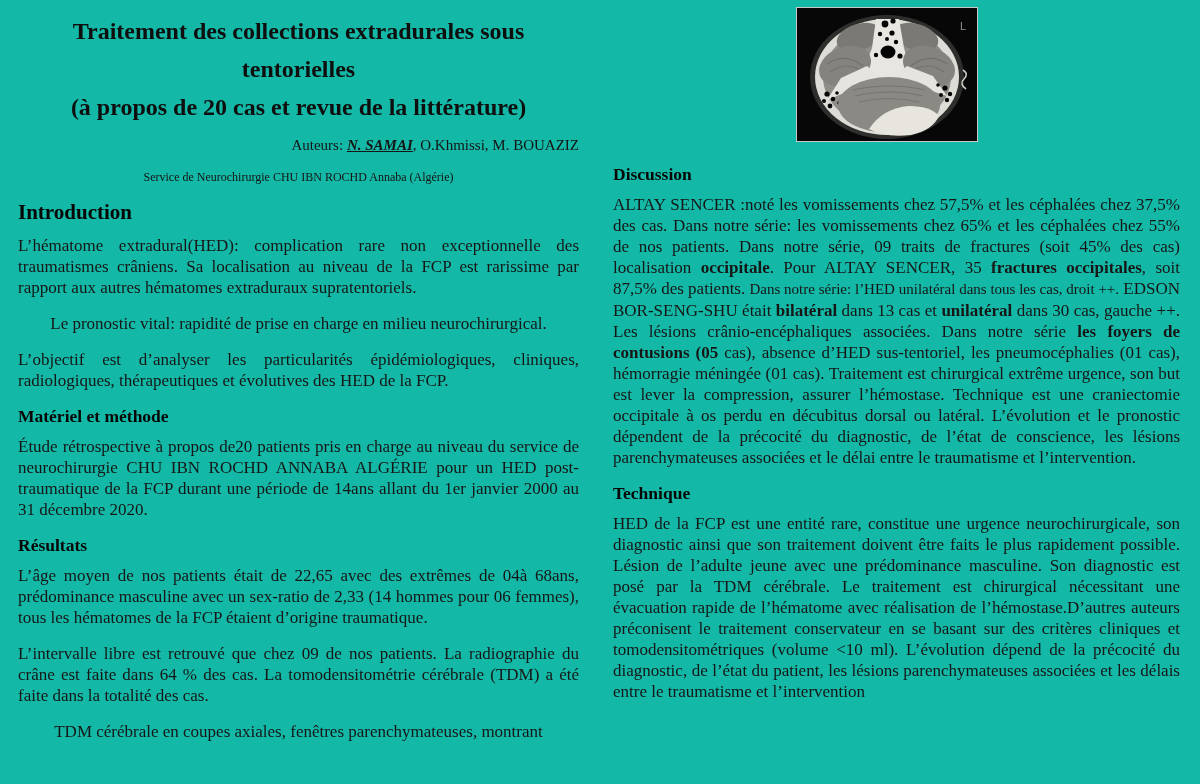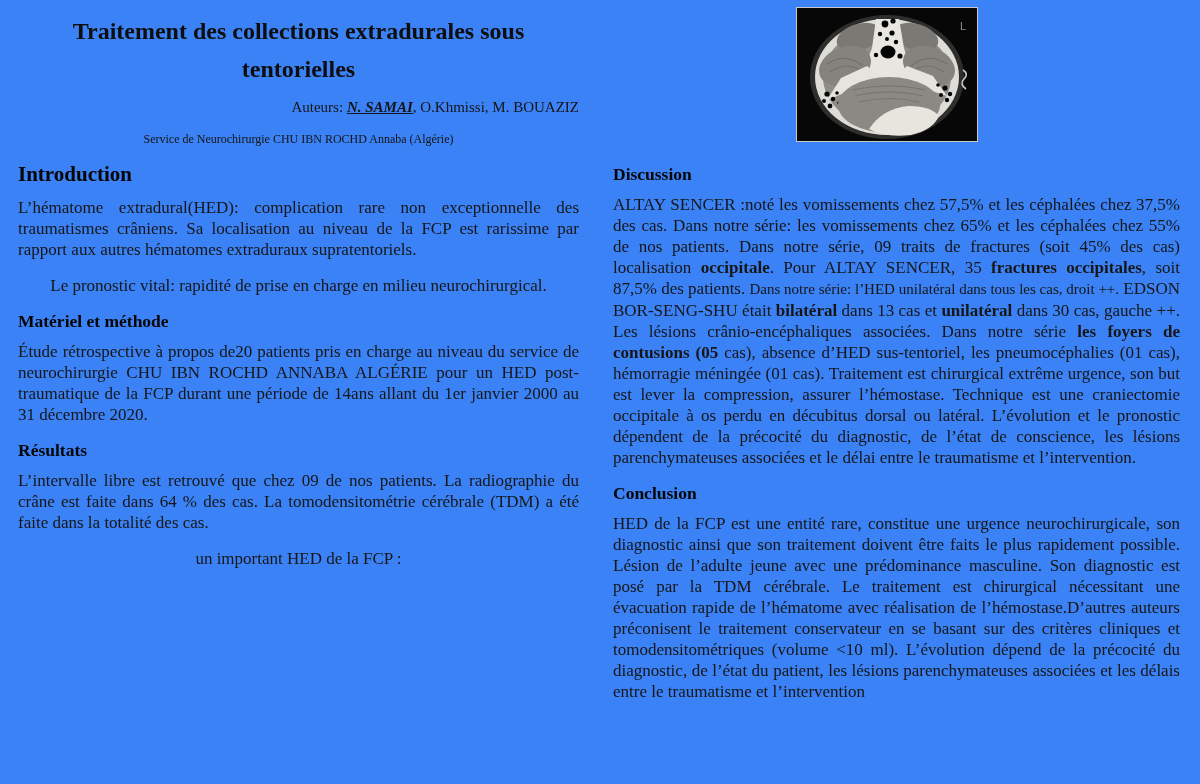--- a/index.html
+++ b/index.html
@@ -1,17 +1,17 @@
 <!DOCTYPE html>
 <html><head>
 <meta charset="utf-8">
 <style>
   html,body { margin:0; padding:0; background:#ffffff; }
   .page {
-    position:relative; width:1200px; height:784px; background:#3b82f6;
+    position:relative; width:1200px; height:784px; background:#14b8a6;
     font-family:"Liberation Serif","DejaVu Serif",serif; color:#161616;
     overflow:hidden;
   }
   .col-left  { position:absolute; left:18px;  top:6px; width:561px; }
   .col-right { position:absolute; left:613px; top:0;   width:567px; }
 
   .title { font-size:24px; font-weight:bold; text-align:center;
            line-height:38px; margin:6px 0 0 0; color:#0e0e0e; }
   .authors { text-align:right; font-size:15px; margin:11px 0 0 0; color:#141414; }
   .author-main { font-weight:bold; font-style:italic; text-decoration:underline; }
@@ -33,36 +33,39 @@
 </style>
 </head>
 <body>
 
 <div class="page">
 
   <div class="col-left">
     <div class="title">
       <div>Traitement des collections extradurales sous</div>
       <div>tentorielles</div>
+      <div>(à propos de 20 cas et revue de la littérature)</div>
     </div>
 
     <p class="authors"><span>Auteurs: </span><span class="author-main">N. SAMAI</span><span>, O.Khmissi, M. BOUAZIZ</span></p>
 
     <p class="affiliation">Service de Neurochirurgie CHU IBN ROCHD  Annaba (Algérie)</p>
 
     <h2 class="big">Introduction</h2>
     <p class="body">L’hématome extradural(HED): complication rare non exceptionnelle des traumatismes crâniens. Sa localisation au niveau de la FCP est rarissime par rapport aux autres hématomes extraduraux supratentoriels.</p>
     <p class="body nj">Le pronostic vital: rapidité de prise en charge en milieu neurochirurgical.</p>
+    <p class="body">L’objectif est d’analyser les particularités épidémiologiques, cliniques, radiologiques, thérapeutiques et évolutives des HED de la FCP.</p>
 
     <h2>Matériel et méthode</h2>
     <p class="body">Étude rétrospective à propos de20 patients pris en charge au niveau du service de neurochirurgie CHU IBN ROCHD ANNABA ALGÉRIE pour un HED post-traumatique de la FCP durant une période de 14ans allant du 1er janvier 2000 au 31 décembre 2020.</p>
 
     <h2>Résultats</h2>
+    <p class="body">L’âge moyen de nos patients était de 22,65 avec des extrêmes de 04à 68ans, prédominance masculine avec un sex-ratio de 2,33 (14 hommes pour 06 femmes), tous les hématomes de la FCP étaient d’origine traumatique.</p>
     <p class="body">L’intervalle libre est retrouvé que chez 09 de nos patients.  La radiographie du crâne est faite dans 64 % des cas. La tomodensitométrie cérébrale (TDM) a été faite dans la totalité des cas.</p>
-    <p class="body nj">un important HED de la FCP :</p>
+    <p class="body nj">TDM cérébrale en coupes axiales, fenêtres parenchymateuses, montrant</p>
   </div>
 
   <div class="col-right">
 
     <div class="ct-figure">
       <svg viewBox="0 0 180 133" width="180" height="133" xmlns="http://www.w3.org/2000/svg">
         <rect width="180" height="133" fill="#070707"></rect>
 
         <ellipse cx="90" cy="69" rx="77" ry="62" fill="#2e2e2c"></ellipse>
 
@@ -124,17 +127,17 @@
 
         <path d="M166,62 q6,4 1,9 q-5,5 2,10" stroke="#cfcdc7" stroke-width="1.6" fill="none"></path>
 
         <text x="163" y="22" fill="#909090" font-size="11" font-family="Liberation Sans, sans-serif">L</text>
       </svg>
     </div>
 
     <h2 class="first">Discussion</h2>
     <p class="body"><span>ALTAY SENCER :noté les vomissements chez 57,5% et les céphalées chez 37,5% des cas. Dans notre série: les vomissements chez 65% et les céphalées chez 55% de nos patients.  Dans notre série, 09 traits de fractures (soit 45% des cas) localisation </span><span class="seg-b">occipitale</span><span>. Pour ALTAY SENCER, 35 </span><span class="seg-b">fractures occipitales</span><span>, soit 87,5% des patients.  </span><span class="seg-s">Dans notre série: l’HED unilatéral dans tous les cas, droit ++.</span><span> EDSON BOR-SENG-SHU était </span><span class="seg-b">bilatéral</span><span> dans 13 cas et </span><span class="seg-b">unilatéral</span><span> dans 30 cas, gauche ++. Les lésions crânio-encéphaliques associées. Dans notre série </span><span class="seg-b">les foyers de contusions (05</span><span> cas), absence d’HED sus-tentoriel, les pneumocéphalies (01 cas), hémorragie méningée (01 cas). Traitement est chirurgical extrême urgence, son but est lever la compression, assurer l’hémostase. Technique est une craniectomie occipitale à os perdu en décubitus dorsal ou latéral.  L’évolution et le pronostic dépendent de la précocité du diagnostic, de l’état de conscience, les lésions parenchymateuses associées et le délai entre le traumatisme et l’intervention.</span></p>
 
-    <h2>Conclusion</h2>
+    <h2>Technique</h2>
     <p class="body">HED de la FCP est une entité rare, constitue une urgence neurochirurgicale, son diagnostic ainsi que son traitement doivent être faits le plus rapidement possible. Lésion de l’adulte jeune avec une prédominance masculine. Son diagnostic est posé par la TDM cérébrale. Le traitement est chirurgical nécessitant une évacuation rapide de l’hématome avec réalisation de l’hémostase.D’autres auteurs préconisent le traitement conservateur en se basant sur des critères cliniques et tomodensitométriques (volume &lt;10 ml). L’évolution dépend de la précocité du diagnostic, de l’état du patient, les lésions parenchymateuses associées et les délais entre le traumatisme et l’intervention</p>
   </div>
 
 </div>
 
 </body></html>

